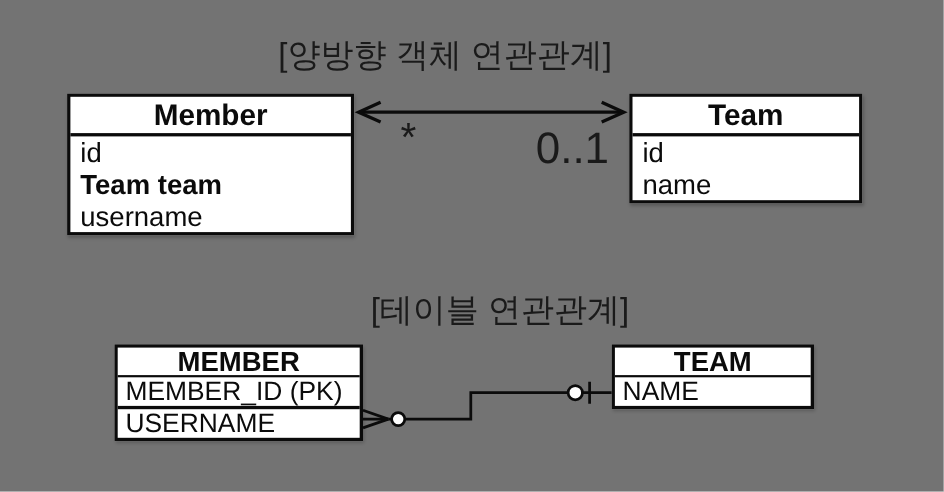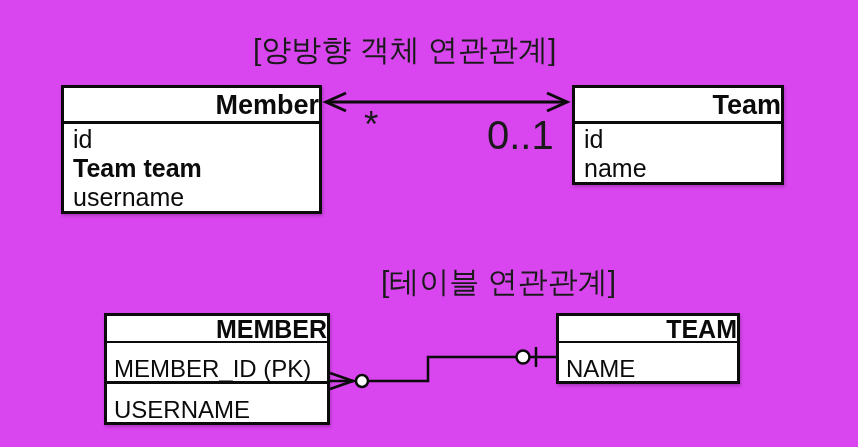--- a/index.html
+++ b/index.html
@@ -1,46 +1,46 @@
 <!DOCTYPE html>
 <html><head>
 <meta charset="utf-8">
 <style>
   html,body{margin:0;padding:0;background:#fff;}
   .canvas{
-    position:relative;width:858px;height:447px;background:#d946ef;
+    position:relative;width:858px;height:447px;background:#737373;
     font-family:"Liberation Sans","DejaVu Sans",sans-serif;color:#0b0b0b;overflow:hidden;
   }
   .title{
     position:absolute;font-size:30px;font-weight:400;color:#1a1a1a;
     letter-spacing:0px;white-space:nowrap;
   }
   .title1{left:253px;top:30px;}
-  .title2{left:337px;top:262px;margin-left:44px;}
+  .title2{left:337px;top:262px;}
 
   .box{
     position:absolute;background:#ffffff;border:3px solid #0b0b0b;
     box-shadow:1px 2px 3px rgba(0,0,0,0.22);
   }
   .box .hdr{
-    text-align:right;font-weight:700;border-bottom:3px solid #0b0b0b;
+    text-align:center;font-weight:700;border-bottom:3px solid #0b0b0b;
     white-space:nowrap;overflow:hidden;
   }
   .box .row{padding:0 12px 0 9px;white-space:nowrap;overflow:hidden;}
   .bold{font-weight:700;}
 
   
   .class-box .hdr{height:33px;line-height:34px;font-size:27px;}
   .class-box .row{height:29px;line-height:30px;font-size:25px;}
   .member-class{left:61px;top:85px;width:255px;}
   .team-class{left:572px;top:85px;width:206px;}
 
   
   .table-box .hdr{height:25px;line-height:26px;font-size:25px;border-bottom-width:2px;}
-  .table-box .row{height:26px;line-height:27px;font-size:24px;padding-left:7px;margin-top:12px;}
+  .table-box .row{height:26px;line-height:27px;font-size:24px;padding-left:7px;}
   .member-table{left:104px;top:313px;width:220px;}
   .member-table .row-pk{border-bottom:3px solid #0b0b0b;}
   .member-table .row-fk{height:28px;line-height:29px;}
   .team-table{left:556px;top:313px;width:178px;}
   .team-table .row-pk{height:27px;line-height:28px;border-bottom:2px solid #0b0b0b;}
 
   .mult{position:absolute;color:#1a1a1a;white-space:nowrap;}
   .mult-many{left:364px;top:104px;font-size:37px;}
   .mult-zeroone{left:487px;top:113px;font-size:40px;}
 

